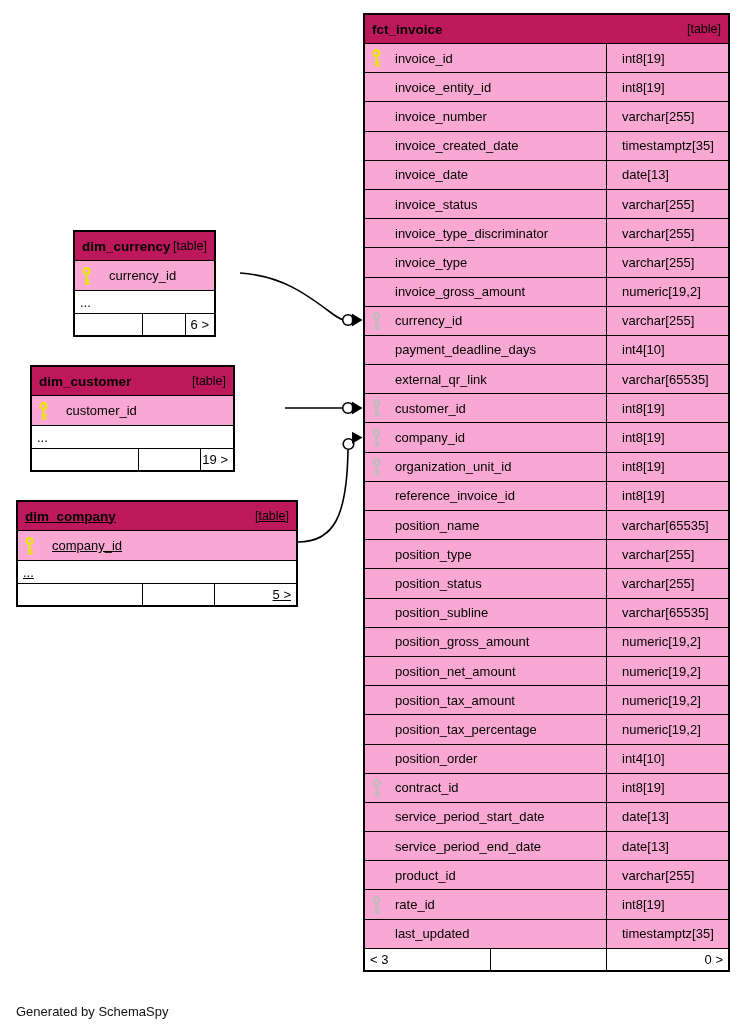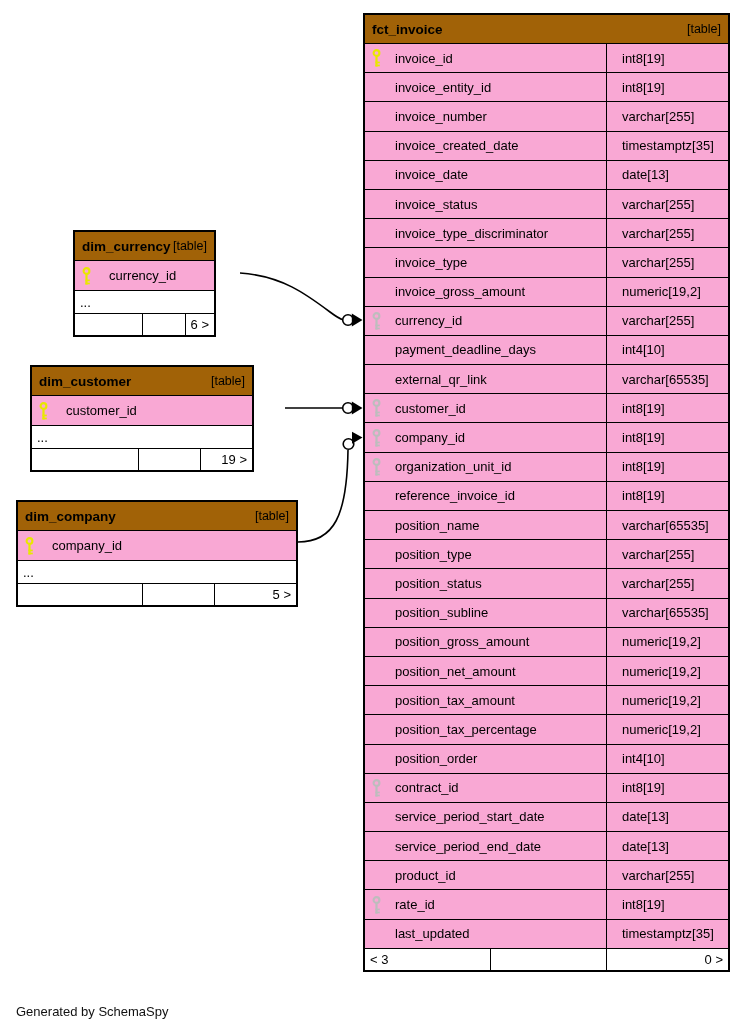--- a/index.html
+++ b/index.html
@@ -5,24 +5,24 @@
   html,body { margin:0; padding:0; background:#ffffff; }
   body { width:747px; height:1033px; font-family:"Liberation Sans","DejaVu Sans",sans-serif; color:#000; }
   .canvas { position:relative; width:747px; height:1033px; overflow:hidden; background:#fff; }
 
   svg.rels { position:absolute; left:0; top:0; pointer-events:none; }
 
   .tbl { position:absolute; background:#fff; border:2px solid #000; box-sizing:border-box;
          display:flex; flex-direction:column; }
   .tbl-fct { left:363px; top:13px;  width:367px; }
   .tbl-cur { left:73px;  top:230px; width:143px;text-align:center; }
-  .tbl-cus { left:30px;  top:365px; width:224px; }
-  .tbl-com { left:16px;  top:500px; width:282px; }
-
-  .tbl-header { background:#a16207; height:29px; box-sizing:border-box; border-bottom:1.5px solid #000;
+  .tbl-cus { left:30px;  top:365px; width:205px; }
+  .tbl-com { left:16px;  top:500px; width:282px;text-decoration:underline; }
+
+  .tbl-header { background:#be185d; height:29px; box-sizing:border-box; border-bottom:1.5px solid #000;
                 display:flex; justify-content:space-between; align-items:center; padding:8px 7px; flex:none; }
   .tbl-title { font-weight:bold; font-size:13.5px; white-space:nowrap; }
   .tbl-badge { font-size:12.5px; white-space:nowrap; }
 
   .col-row { display:flex; align-items:stretch; box-sizing:border-box; border-bottom:1.5px solid #000;
              height:29.2px; flex:none; background:#f9a8d4; }
   .dimrow  { height:30px; }
   .cell-name { width:241px; display:flex; align-items:center; box-sizing:border-box; }
   .dim .cell-name { width:auto; flex:1; }
   .key-slot { width:12px; margin-left:7px; flex:none; display:flex; align-items:center; }

